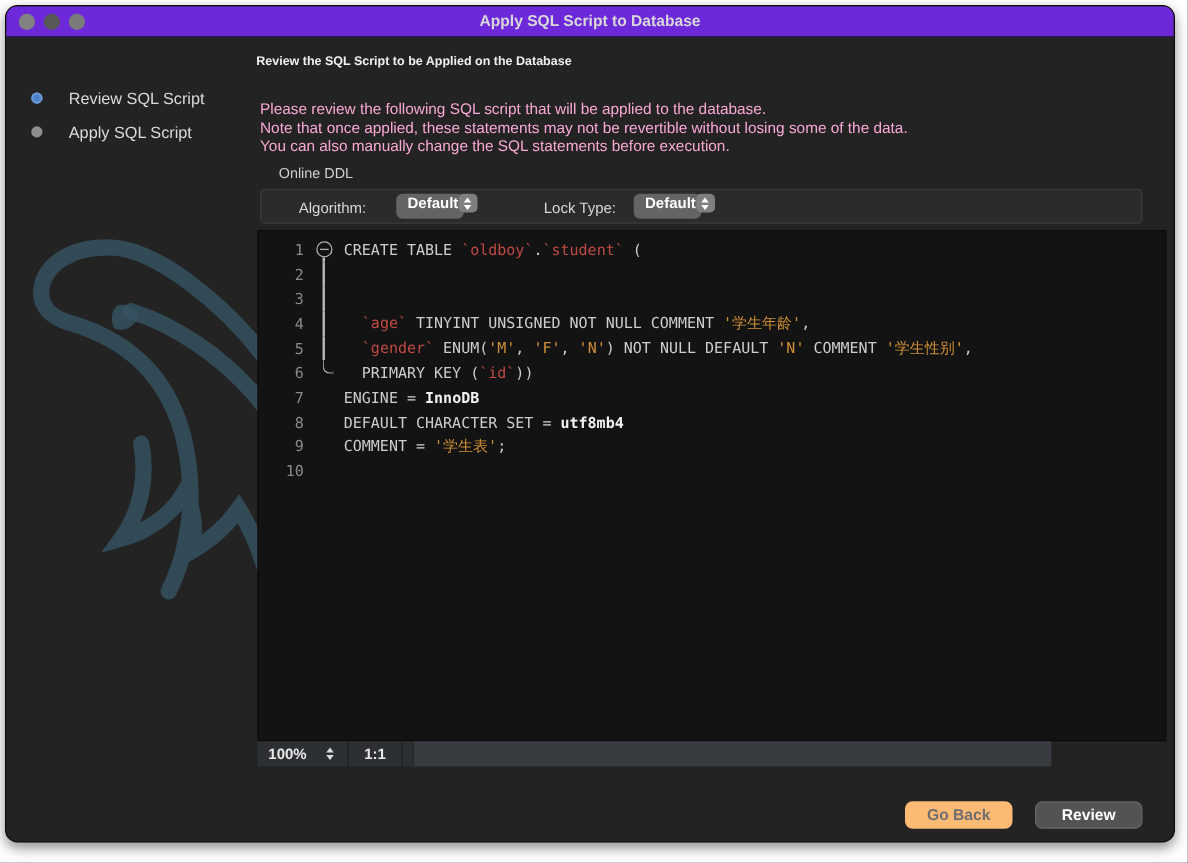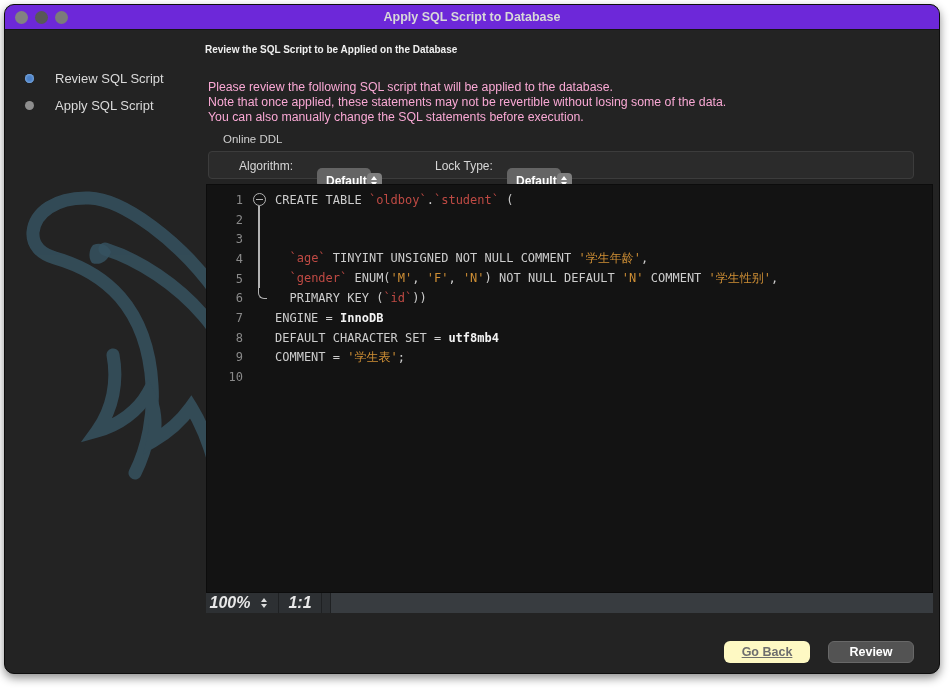--- a/index.html
+++ b/index.html
@@ -34,23 +34,23 @@
   .heading { position:absolute; left:200px; top:39px; font-size:10px; font-weight:bold; color:#f0f0f0; z-index:2; }
   .desc { position:absolute; left:203px; top:75px; z-index:2; }
   .desc div { font-size:12.3px; color:#f9a8d4; line-height:15px; }
   .ddl-label { position:absolute; left:218px; top:128px; font-size:11.5px; color:#cfcfcf; z-index:2; }
   .groupbox {
     position:absolute; left:203px; top:146px; width:706px; height:28px;
     background:#2b2b2b; border:1px solid #3c3c3c; border-radius:4px; z-index:2;
   }
   .gb-label { position:absolute; top:7px; font-size:12px; color:#d6d6d6; }
   .dropdown {
-    position:absolute; top:16px; width:54px; height:20px;
+    position:absolute; top:3px; width:54px; height:20px;
     background:#646464; border-radius:5px;
-    display:flex; align-items:flex-end; cursor:default;
+    display:flex; align-items:flex-start; cursor:default;
   }
   .dropdown .val { flex:1; padding-left:9px; font-size:12px; font-weight:bold; color:#ffffff; }
   .dropdown .stepper {
     width:15px; height:15px; margin-right:2.5px; border-radius:4px; background:#7f7f7f;
     display:flex; flex-direction:column; align-items:center; justify-content:center; flex:none;
   }
   .tri-up   { width:0; height:0; border-left:3.5px solid transparent; border-right:3.5px solid transparent; border-bottom:4px solid #fff; margin-bottom:2px; }
   .tri-down { width:0; height:0; border-left:3.5px solid transparent; border-right:3.5px solid transparent; border-top:4px solid #fff; }
   
   .editor {
@@ -69,38 +69,38 @@
   .tok-b { color:#f2f2f2; font-weight:bold; }
   .fold-circle { position:absolute; left:50%; margin-left:-6.5px; top:3px; width:13px; height:13px;
     border:1.5px solid #b3b3b3; border-radius:50%; background:#131313; }
   .fold-circle::after { content:""; position:absolute; left:2px; right:2px; top:50%; margin-top:-0.75px; height:1.5px; background:#b3b3b3; }
   .stem-below { position:absolute; left:50%; margin-left:-0.75px; top:16px; bottom:0; width:1.5px; background:#b3b3b3; }
   .stem-full  { position:absolute; left:50%; margin-left:-0.75px; top:0; bottom:0; width:1.5px; background:#b3b3b3; }
   .stem-end   { position:absolute; left:50%; margin-left:-0.75px; top:0; width:9px; height:11px;
     border-left:1.5px solid #b3b3b3; border-bottom:1.5px solid #b3b3b3; border-bottom-left-radius:6px; }
   
   .statusbar {
-    position:absolute; left:201px; top:588px; width:727px; height:20px;
+    position:absolute; left:201px; top:588px; width:635px; height:20px;
     background:#2d3033; z-index:2; display:flex; align-items:center;
-    font-size:16px; font-weight:bold; color:#e8e8e8;font-style:italic;
+    font-size:12px; font-weight:bold; color:#e8e8e8;
   }
   .sb-zoom { width:48px; text-align:center; }
   .sb-stepper { width:20px; display:flex; flex-direction:column; align-items:center; }
   .sb-stepper .tri-up { border-bottom-color:#ddd; margin-bottom:1.5px; }
   .sb-stepper .tri-down { border-top-color:#ddd; }
   .sb-div { width:1px; height:100%; background:#1f2123; margin:0 4px; }
   .sb-pos { width:34px; text-align:center; }
   .sb-track { flex:1; align-self:stretch; background:#383c40; margin-left:4px; border-left:1px solid #1f2123; }
   
   .btn {
     position:absolute; top:636px; width:86px; height:22px; border-radius:6px;
     display:flex; align-items:center; justify-content:center;
     font-size:12.5px; font-weight:bold; z-index:3; cursor:default;
   }
-  .btn-goback { left:719px; background:#fef9c3; color:#6e6e6e;text-decoration:underline; }
+  .btn-goback { left:719px; background:#fdba74; color:#6e6e6e; }
   .btn-apply  { left:823px; background:#535353; border:1px solid #686868; color:#ffffff; }
 </style>
 </head>
 <body>
 
 <div class="window">
 
   <div class="titlebar">
     <div class="traffic">
       <div class="tl c1"></div>

